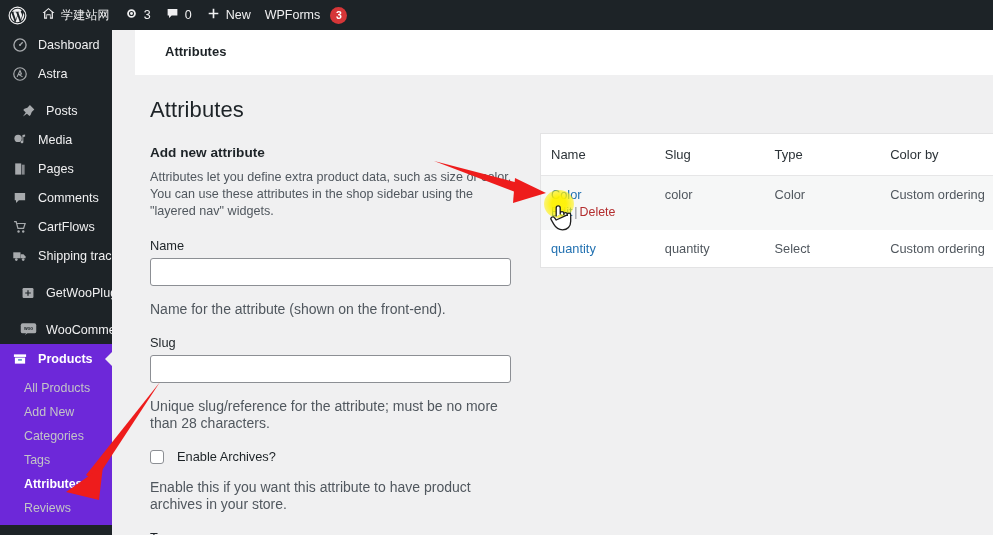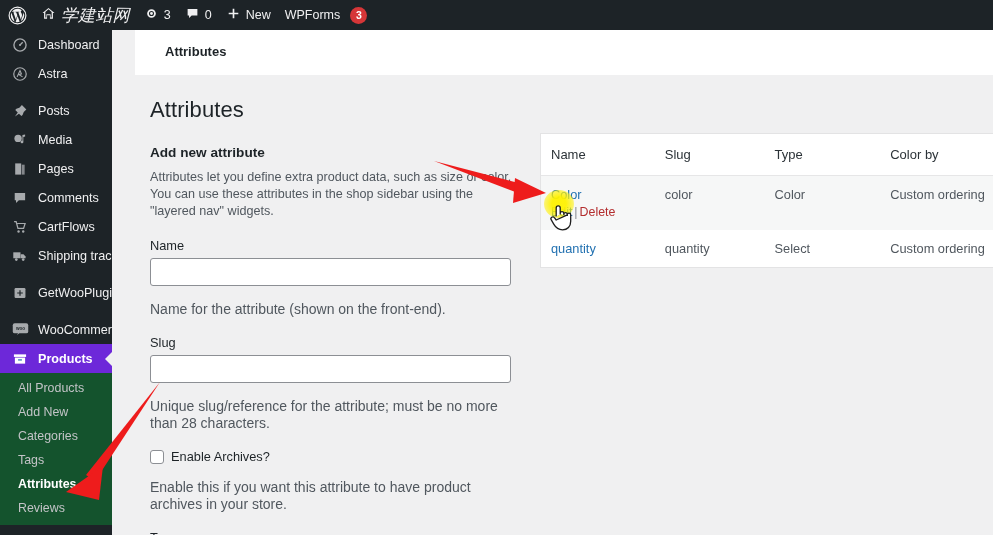--- a/index.html
+++ b/index.html
@@ -23,21 +23,21 @@
     z-index: 50;
   }
   .ab-item {
     display: flex; align-items: center; gap: 5px;
     height: 30px; padding: 0 7px;
     color: #f0f0f1; white-space: nowrap;
   }
   .ab-item.first { padding-left: 8px; }
   .ab-logo svg { display: block; }
   .ab-count { color: #f0f0f1; font-size: 12.5px; }
-  .ab-site { font-size: 17px; letter-spacing: .2px; font-style: italic; }
+  .ab-site { font-size: 12px; letter-spacing: .2px; }
   .ab-badge {
     display: inline-flex; align-items: center; justify-content: center;
     min-width: 17px; height: 17px; padding: 0 4px;
     border-radius: 9px; background: #d63638; color: #fff;
     font-size: 10.5px; font-weight: 600; margin-left: 5px;
   }
 
   
   .sidebar {
     position: absolute; top: 30px; left: 0;
@@ -50,32 +50,32 @@
     display: flex; align-items: center;
     height: 29px; padding-left: 10px;
     color: #f0f0f1; font-size: 12.6px;
     white-space: nowrap;
   }
   .menu-item .mi-ico {
     width: 20px; height: 20px; margin-right: 8px;
     display: flex; align-items: center; justify-content: center;
     color: #a7aaad; flex: 0 0 20px;
   }
-  .menu-item.sep-top { margin-top: 8px; }
+  .menu-item.sep-top { margin-top: 8px; margin-left: 8px; }
   .menu-item.current {
     background: #6d28d9; color: #fff; font-weight: 700;
   }
   .menu-item.current .mi-ico { color: #fff; }
   .menu-item.current::after {
     content: ""; position: absolute; right: -1px; top: 50%;
     margin-top: -8px;
     border-style: solid; border-width: 8px 8px 8px 0;
     border-color: transparent #f0f0f1 transparent transparent;
   }
-  .submenu { background: #14532d; padding: 3px 0 5px 8px; }
+  .submenu { background: #6d28d9; padding: 3px 0 5px 14px; }
   .sub-item {
     display: block; padding: 3px 0 3px 10px;
     color: #c3c4c7; font-size: 12.4px; line-height: 18px;
   }
   .sub-item.current { color: #fff; font-weight: bold; }
 
   
   .topstrip {
     position: absolute; top: 30px; left: 135px;
     width: 858px; height: 45px;
@@ -124,21 +124,21 @@
     font-size: 13px; color: #2c3338;
     font-family: "Liberation Sans", sans-serif;
     outline: none;
   }
   .field-desc {
     font-size: 14px; color: #50575e; line-height: 17px;
     margin-top: 15px; width: 350px;
   }
   .field-block { margin-bottom: 17px; }
 
-  .cb-row { display: flex; align-items: center; gap: 7px; margin-bottom: 5px; }
+  .cb-row { display: flex; align-items: center; gap: 13px; margin-bottom: 5px; }
   .cb-box {
     width: 14px; height: 14px;
     border: 1px solid #8c8f94; border-radius: 3px; background: #fff;
   }
   .cb-label { font-size: 12.8px; color: #1d2327; }
 
   .select-ctl {
     display: inline-flex; align-items: center; gap: 7px;
     height: 27px; padding: 0 8px;
     background: #fff; border: 1px solid #8c8f94; border-radius: 3px;

